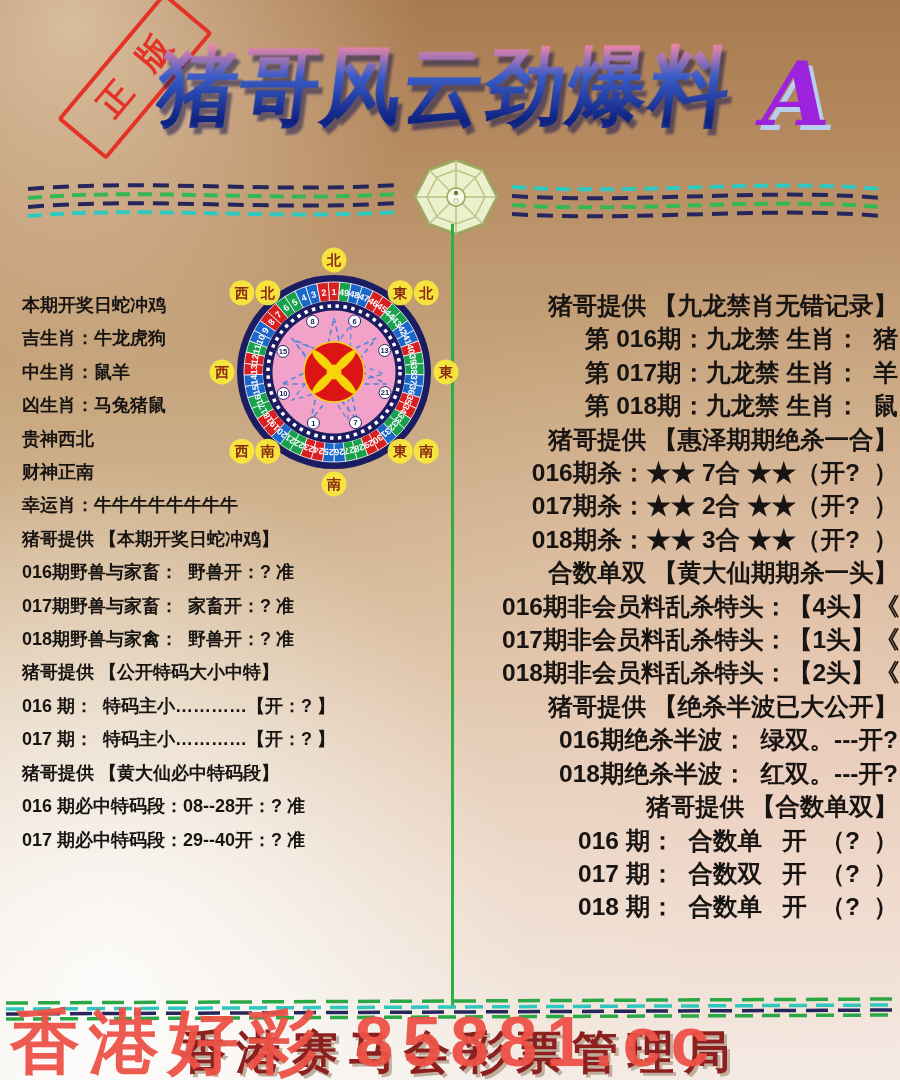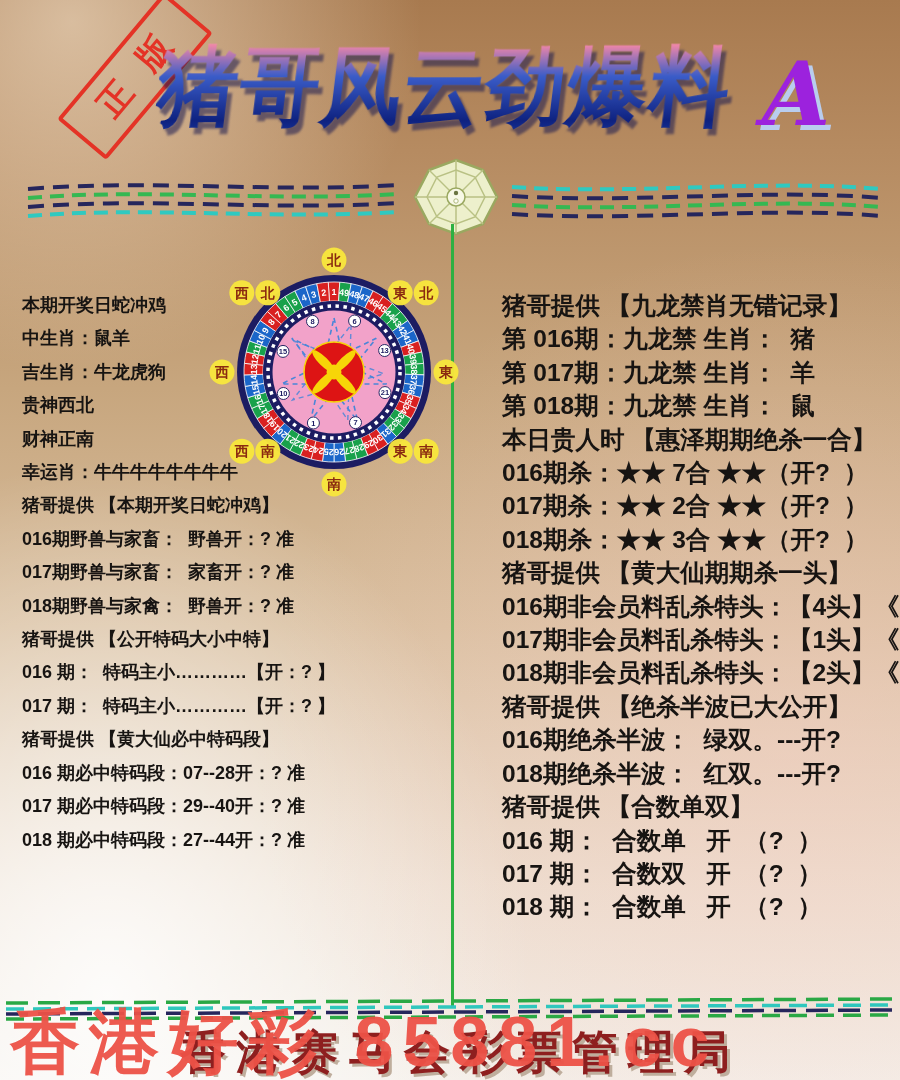--- a/index.html
+++ b/index.html
@@ -30,21 +30,21 @@
   }
   .edition{
     position:absolute;left:762px;top:42px;
     font-family:"DejaVu Serif",serif;font-style:italic;font-weight:bold;
     font-size:88px;color:#9c22dd;text-shadow:5px 5px 0 #b9cdee;
   }
   
   .col{position:absolute;color:#171412;font-weight:bold;}
   .col .line{white-space:pre;line-height:33.4px;}
   .col-left{left:22px;top:289px;width:450px;font-size:18px;}
-  .col-right{left:502px;top:289px;width:396px;font-size:24.5px;}
+  .col-right{left:502px;top:289px;width:396px;font-size:24.5px;text-align:right;}
   
   .vline{position:absolute;left:451px;top:224px;width:3px;height:782px;background:#2db042;}
   .divider-svg,.wheel-svg,.bagua-svg,.footer-divider-svg{position:absolute;}
   
   .authority{
     position:absolute;left:0;top:1022px;width:920px;text-align:center;
     font-size:46px;font-weight:bold;letter-spacing:10px;color:#8e1f1f;
     text-shadow:3px 3px 0 #bfae9d;white-space:nowrap;
   }
   .watermark{
@@ -336,47 +336,47 @@
       <circle cx="14" cy="126.00000000000001" r="12.5" fill="#f8e63c" opacity="0.96"></circle>
       <text x="14" y="131" text-anchor="middle" font-size="14" font-weight="bold" fill="#8a2a10" font-family="&quot;Liberation Sans&quot;,sans-serif">西</text>
       <circle cx="33.80404050710666" cy="46.80404050710669" r="12.5" fill="#f8e63c" opacity="0.96"></circle>
       <text x="33.80404050710666" y="51.80404050710669" text-anchor="middle" font-size="14" font-weight="bold" fill="#8a2a10" font-family="&quot;Liberation Sans&quot;,sans-serif">西</text>
       <circle cx="59.80404050710666" cy="46.80404050710669" r="12.5" fill="#f8e63c" opacity="0.96"></circle>
       <text x="59.80404050710666" y="51.80404050710669" text-anchor="middle" font-size="14" font-weight="bold" fill="#8a2a10" font-family="&quot;Liberation Sans&quot;,sans-serif">北</text>
     </svg>
 
   <div class="col col-left">
       <div class="line">本期开奖日蛇冲鸡</div>
+      <div class="line">吉生肖：牛龙虎狗</div>
       <div class="line">中生肖：鼠羊</div>
-      <div class="line">吉生肖：牛龙虎狗</div>
+      <div class="line">凶生肖：马兔猪鼠</div>
       <div class="line">贵神西北</div>
       <div class="line">财神正南</div>
       <div class="line">幸运肖：牛牛牛牛牛牛牛牛</div>
       <div class="line">猪哥提供 【本期开奖日蛇冲鸡】</div>
       <div class="line">016期野兽与家畜：  野兽开：? 准</div>
       <div class="line">017期野兽与家畜：  家畜开：? 准</div>
       <div class="line">018期野兽与家禽：  野兽开：? 准</div>
       <div class="line">猪哥提供 【公开特码大小中特】</div>
       <div class="line">016 期：  特码主小…………【开：? 】</div>
       <div class="line">017 期：  特码主小…………【开：? 】</div>
       <div class="line">猪哥提供 【黄大仙必中特码段】</div>
-      <div class="line">016 期必中特码段：07--28开：? 准</div>
+      <div class="line">016 期必中特码段：08--28开：? 准</div>
       <div class="line">017 期必中特码段：29--40开：? 准</div>
-      <div class="line">018 期必中特码段：27--44开：? 准</div>
     </div>
   <div class="col col-right">
       <div class="line">猪哥提供 【九龙禁肖无错记录】</div>
       <div class="line">第 016期：九龙禁 生肖：  猪</div>
       <div class="line">第 017期：九龙禁 生肖：  羊</div>
       <div class="line">第 018期：九龙禁 生肖：  鼠</div>
-      <div class="line">本日贵人时 【惠泽期期绝杀一合】</div>
+      <div class="line">猪哥提供 【惠泽期期绝杀一合】</div>
       <div class="line">016期杀：★★ 7合 ★★（开?  ）</div>
       <div class="line">017期杀：★★ 2合 ★★（开?  ）</div>
       <div class="line">018期杀：★★ 3合 ★★（开?  ）</div>
-      <div class="line">猪哥提供 【黄大仙期期杀一头】</div>
+      <div class="line">合数单双 【黄大仙期期杀一头】</div>
       <div class="line">016期非会员料乱杀特头：【4头】《? 》</div>
       <div class="line">017期非会员料乱杀特头：【1头】《? 》</div>
       <div class="line">018期非会员料乱杀特头：【2头】《? 》</div>
       <div class="line">猪哥提供 【绝杀半波已大公开】</div>
       <div class="line">016期绝杀半波：  绿双。---开?</div>
       <div class="line">018期绝杀半波：  红双。---开?</div>
       <div class="line">猪哥提供 【合数单双】</div>
       <div class="line">016 期：  合数单   开  （?  ）</div>
       <div class="line">017 期：  合数双   开  （?  ）</div>
       <div class="line">018 期：  合数单   开  （?  ）</div>

